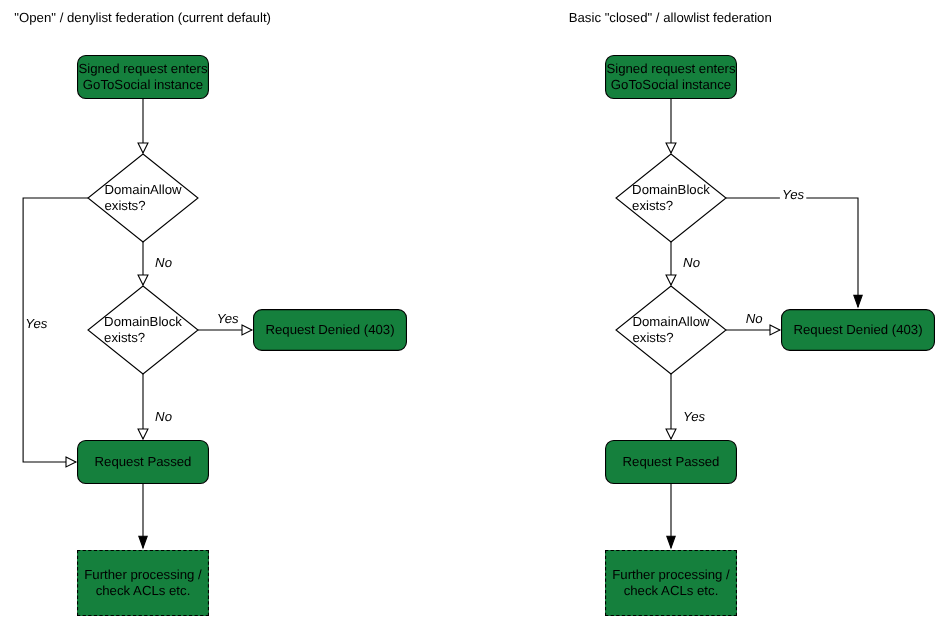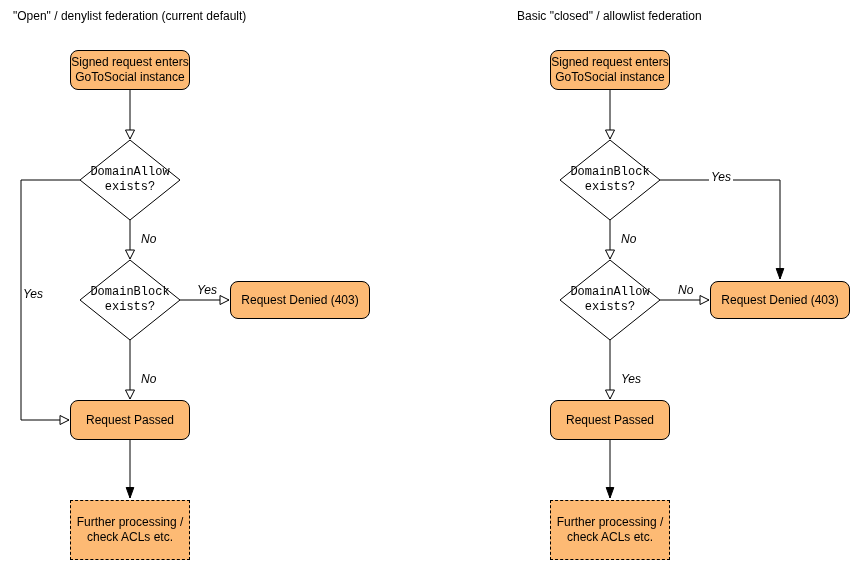--- a/index.html
+++ b/index.html
@@ -19,41 +19,40 @@
     width: 851px; height: 561px;
   }
   .title {
     position: absolute;
     white-space: nowrap;
     line-height: 14px;
   }
   .node {
     position: absolute;
     box-sizing: border-box;
-    background: #fdba74;
+    background: #15803d;
     border: 1px solid #000000;
     display: flex;
     align-items: center;
     justify-content: center;
     text-align: center;
     white-space: pre-line;
     line-height: 15px;
   }
   .node.rounded { border-radius: 8px; }
   .node.dashed  { border: 1px dashed #000000; border-radius: 0; }
   .diamond-label {
     position: absolute;
     display: flex;
     align-items: center;
     justify-content: center;
-    text-align: center;
+    text-align: left;
     white-space: pre-line;
     line-height: 15px;
     background: transparent;
-    font-family: Liberation Mono, monospace;
   }
   .edge-label {
     position: absolute;
     line-height: 13px;
     white-space: nowrap;
     font-style: italic;
   }
   .edge-label.on-line { background: #ffffff; padding: 0 2px; }
 </style>
 </head>

